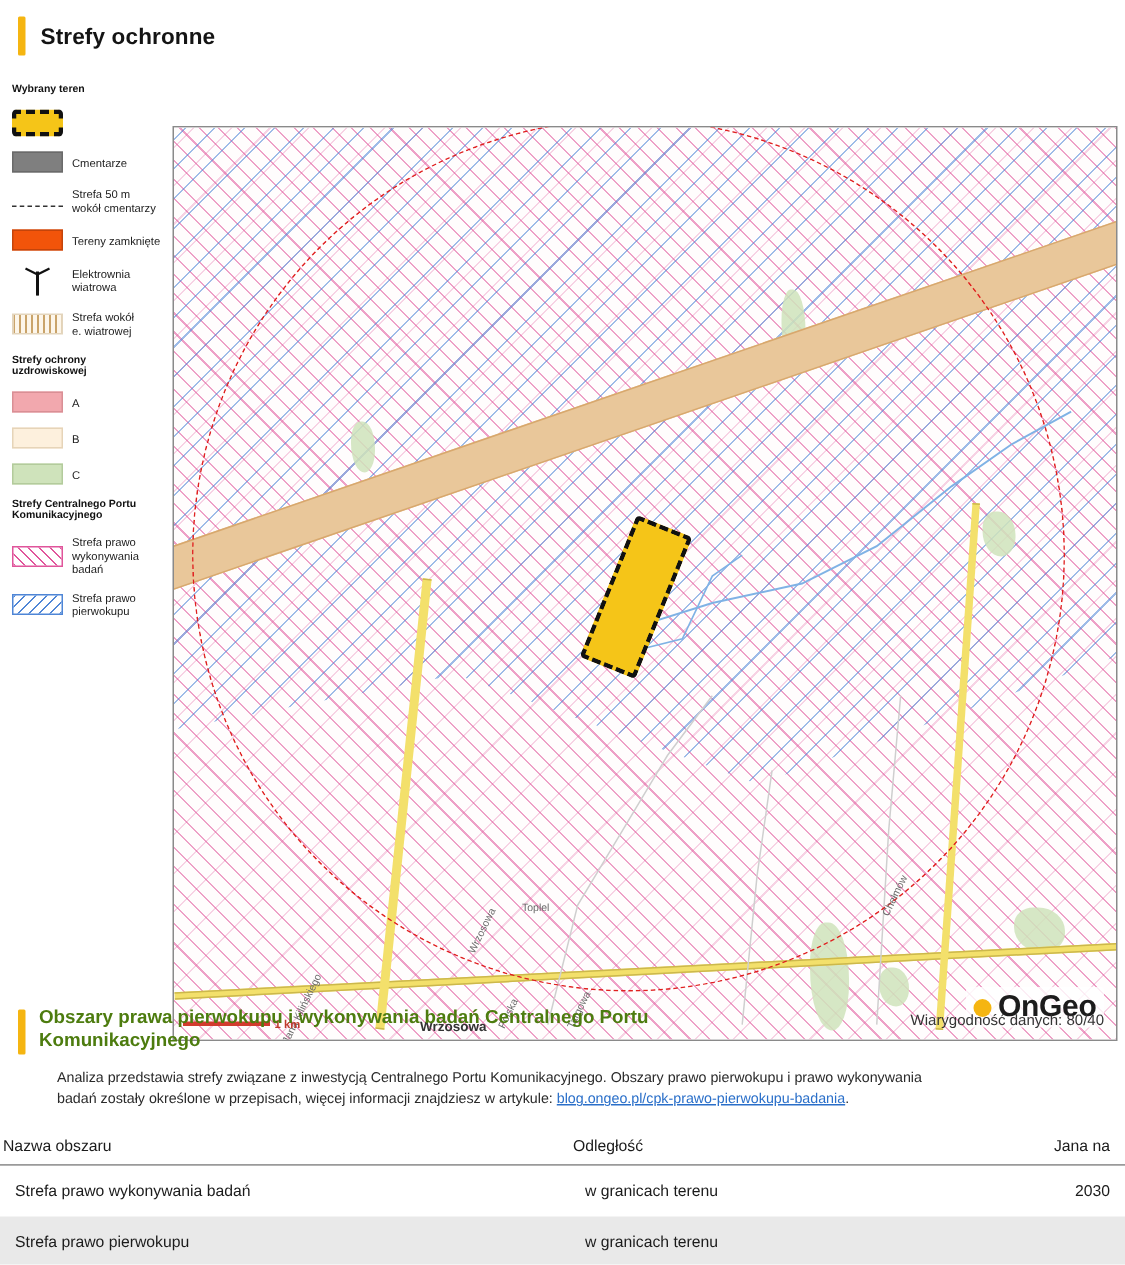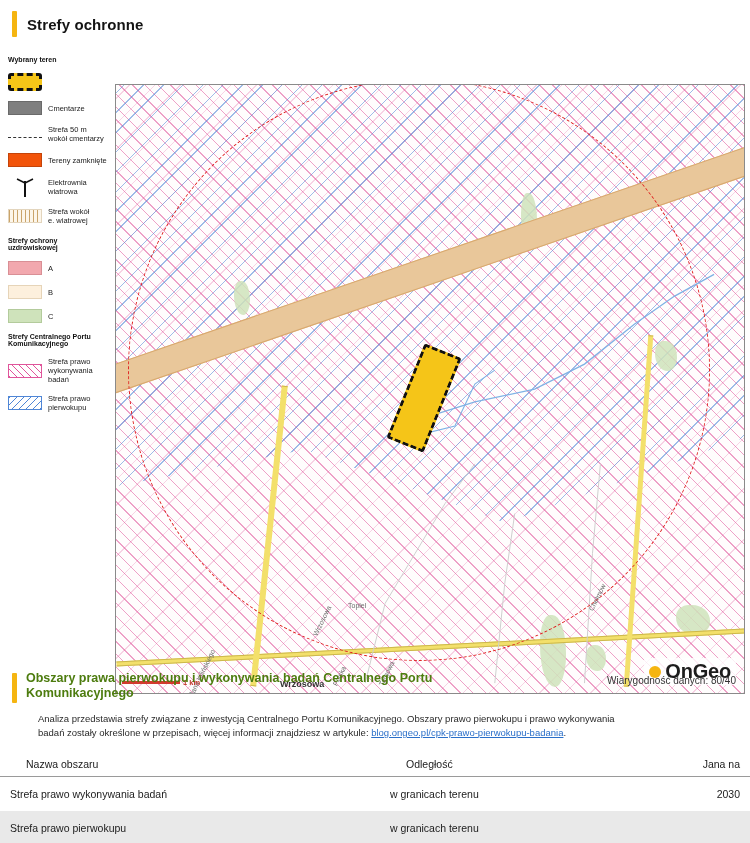--- a/index.html
+++ b/index.html
@@ -301,21 +301,21 @@
     margin-top: 14px;
     width: 750px;
     border-collapse: collapse;
     table-layout: fixed;
   }
   .tbl th {
     font-size: 10.5px;
     font-weight: normal;
     color: #1b1b1b;
     text-align: left;
-    padding: 4px 10px 6px 26px;
+    padding: 4px 10px 6px 2px;
     border-bottom: 1px solid #9a9a9a;
   }
   .tbl th.r, .tbl td.r { text-align: right; }
   .tbl td {
     font-size: 10.5px;
     color: #1b1b1b;
     padding: 11px 10px;
   }
   .tbl tr.alt td { background: #e9e9e9; }
   .col-a { width: 380px; }

